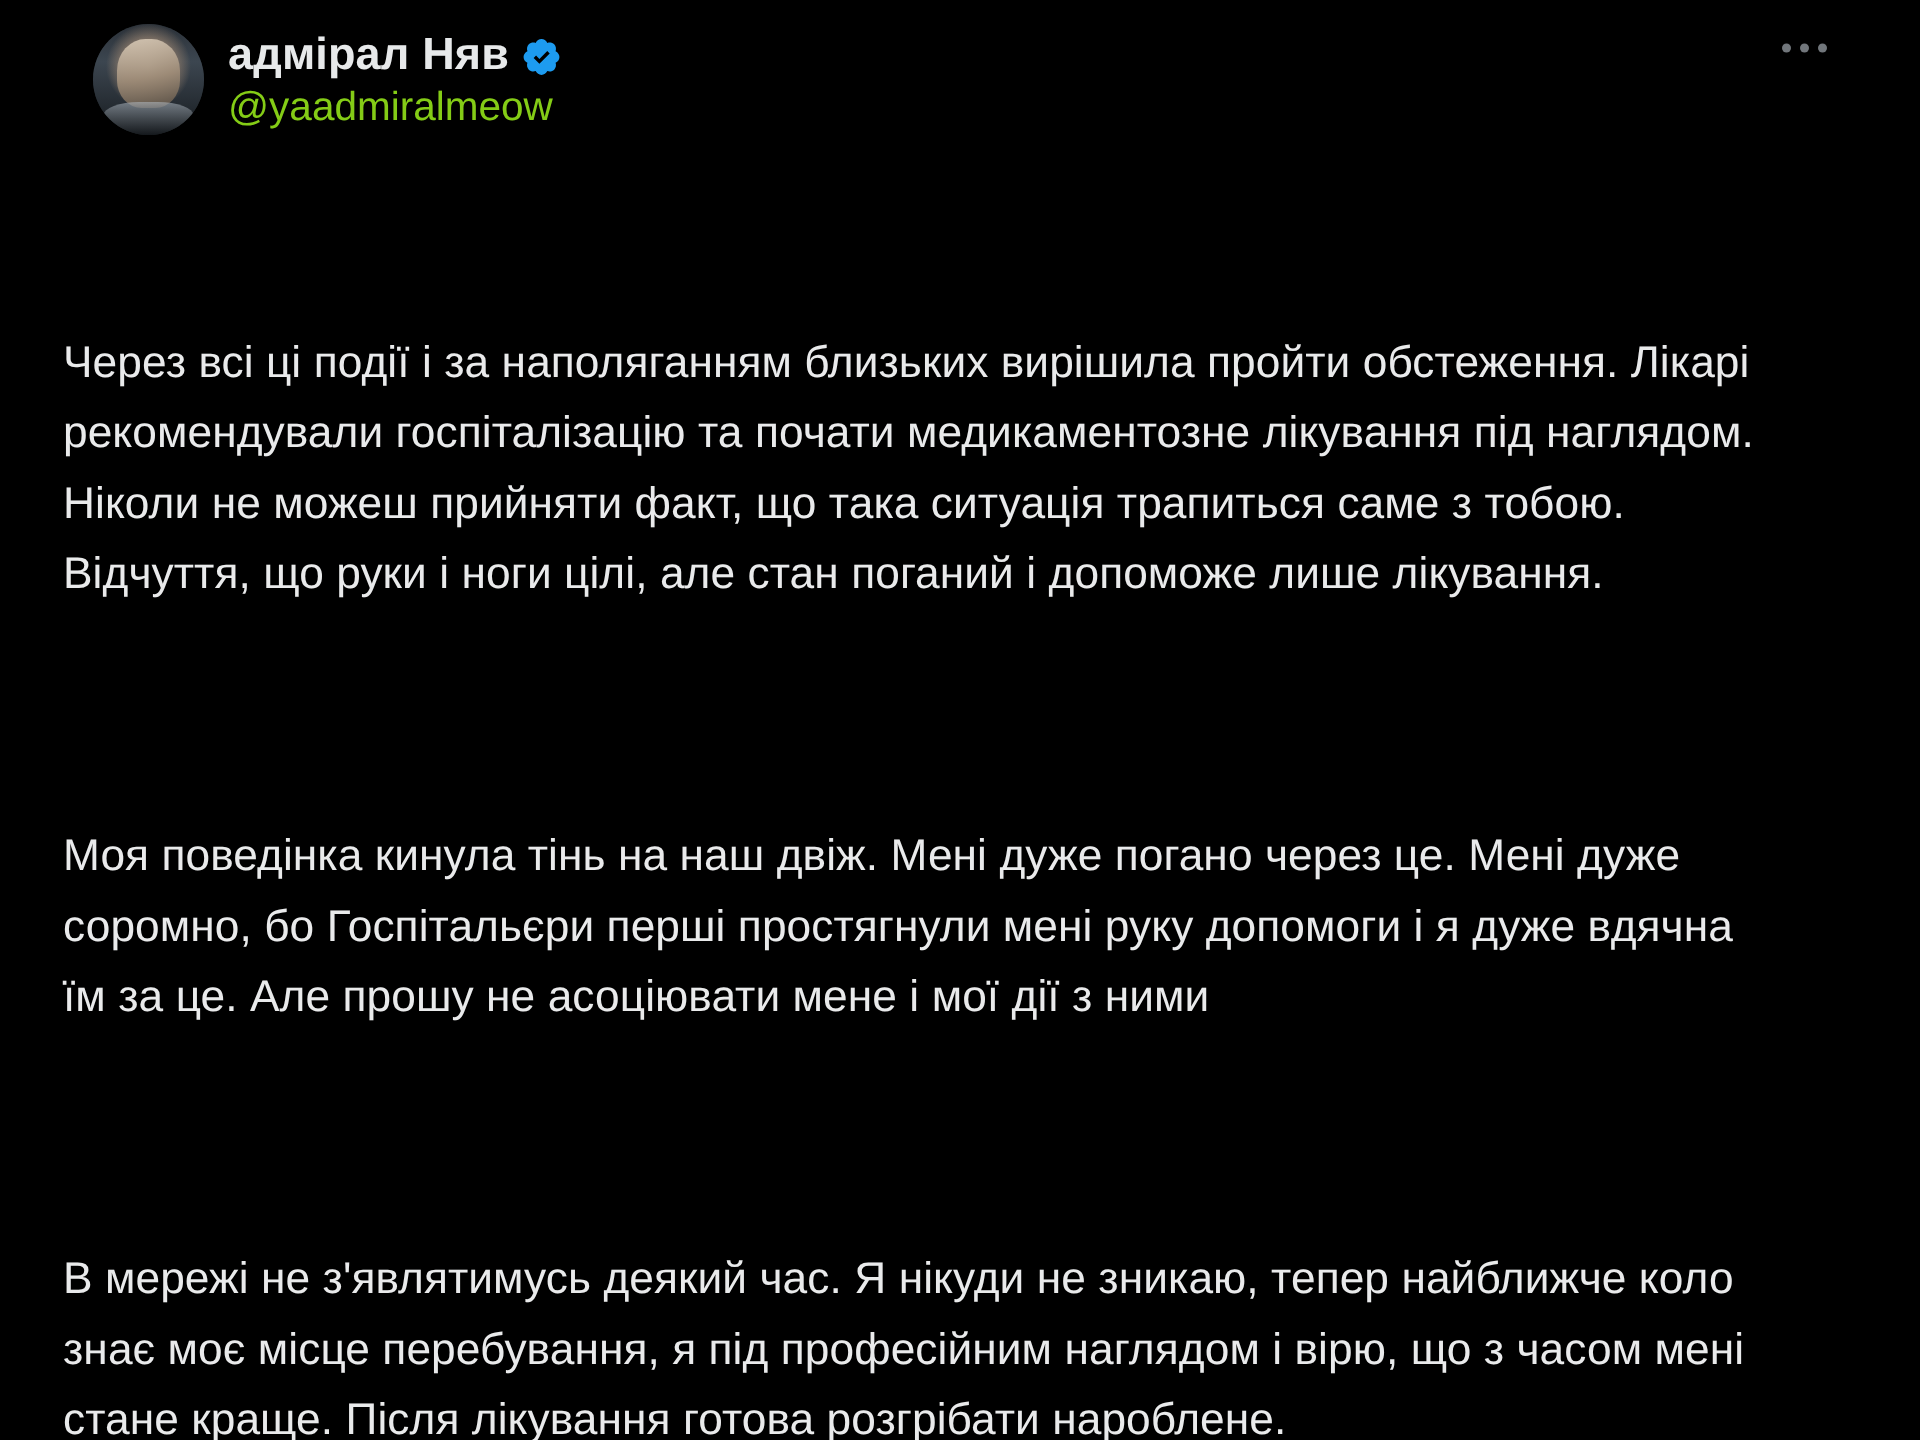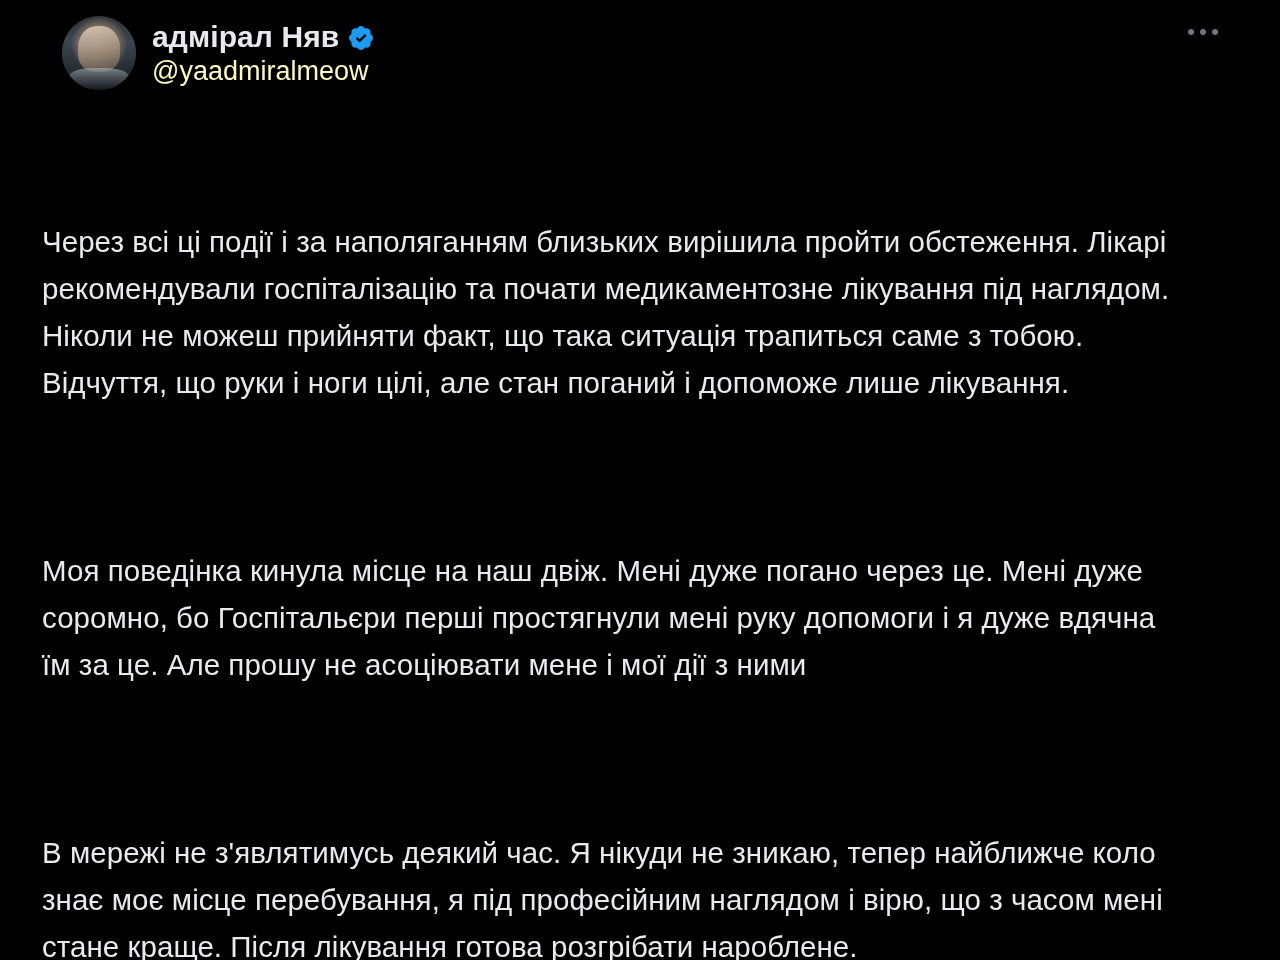--- a/index.html
+++ b/index.html
@@ -93,21 +93,21 @@
   .verified {
     width: 28px;
     height: 28px;
     flex: 0 0 auto;
     display: inline-block;
     position: relative;
     top: 1px;
   }
   .handle {
     font-size: 27px;
-    color: #fef9c3;
+    color: #84cc16;
     margin-top: 2px;
     white-space: nowrap;
   }
 
   .more-button {
     position: absolute;
     top: 14px;
     right: 54px;
     width: 46px;
     height: 36px;
@@ -181,19 +181,19 @@
   </div>
 
   <div class="more-button">
     <span></span>
     <span></span>
     <span></span>
   </div>
 
   <div class="tweet-body">
     <p>Через всі ці події і за наполяганням близьких вирішила пройти обстеження. Лікарі рекомендували госпіталізацію та почати медикаментозне лікування під наглядом. Ніколи не можеш прийняти факт, що така ситуація трапиться саме з тобою. Відчуття, що руки і ноги цілі, але стан поганий і допоможе лише лікування.</p>
-    <p>Моя поведінка кинула місце на наш двіж. Мені дуже погано через це. Мені дуже соромно, бо Госпітальєри перші простягнули мені руку допомоги і я дуже вдячна їм за це. Але прошу не асоціювати мене і мої дії з ними</p>
+    <p>Моя поведінка кинула тінь на наш двіж. Мені дуже погано через це. Мені дуже соромно, бо Госпітальєри перші простягнули мені руку допомоги і я дуже вдячна їм за це. Але прошу не асоціювати мене і мої дії з ними</p>
     <p>В мережі не з'являтимусь деякий час. Я нікуди не зникаю, тепер найближче коло знає моє місце перебування, я під професійним наглядом і вірю, що з часом мені стане краще. Після лікування готова розгрібати нароблене.</p>
     
   </div>
 
   <div class="edge-fade"></div>
 </div>
 
 </body></html>

